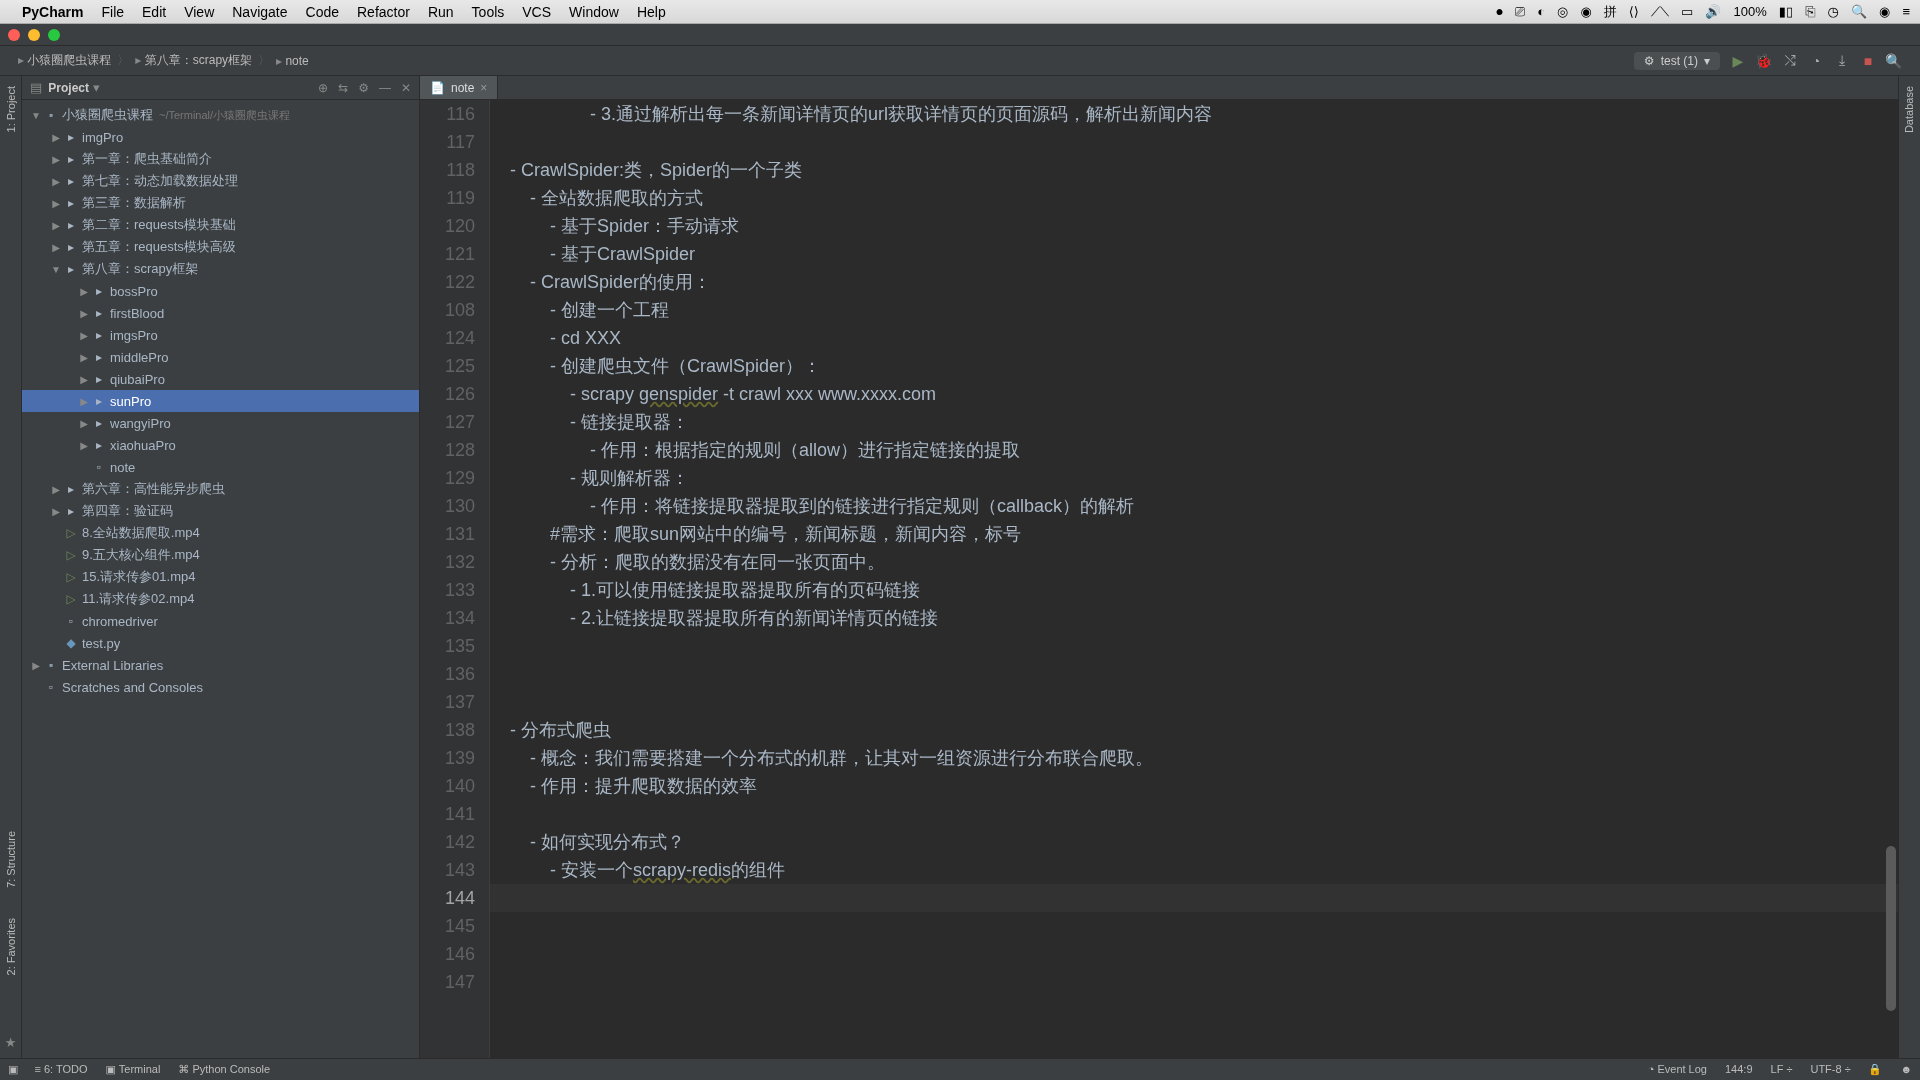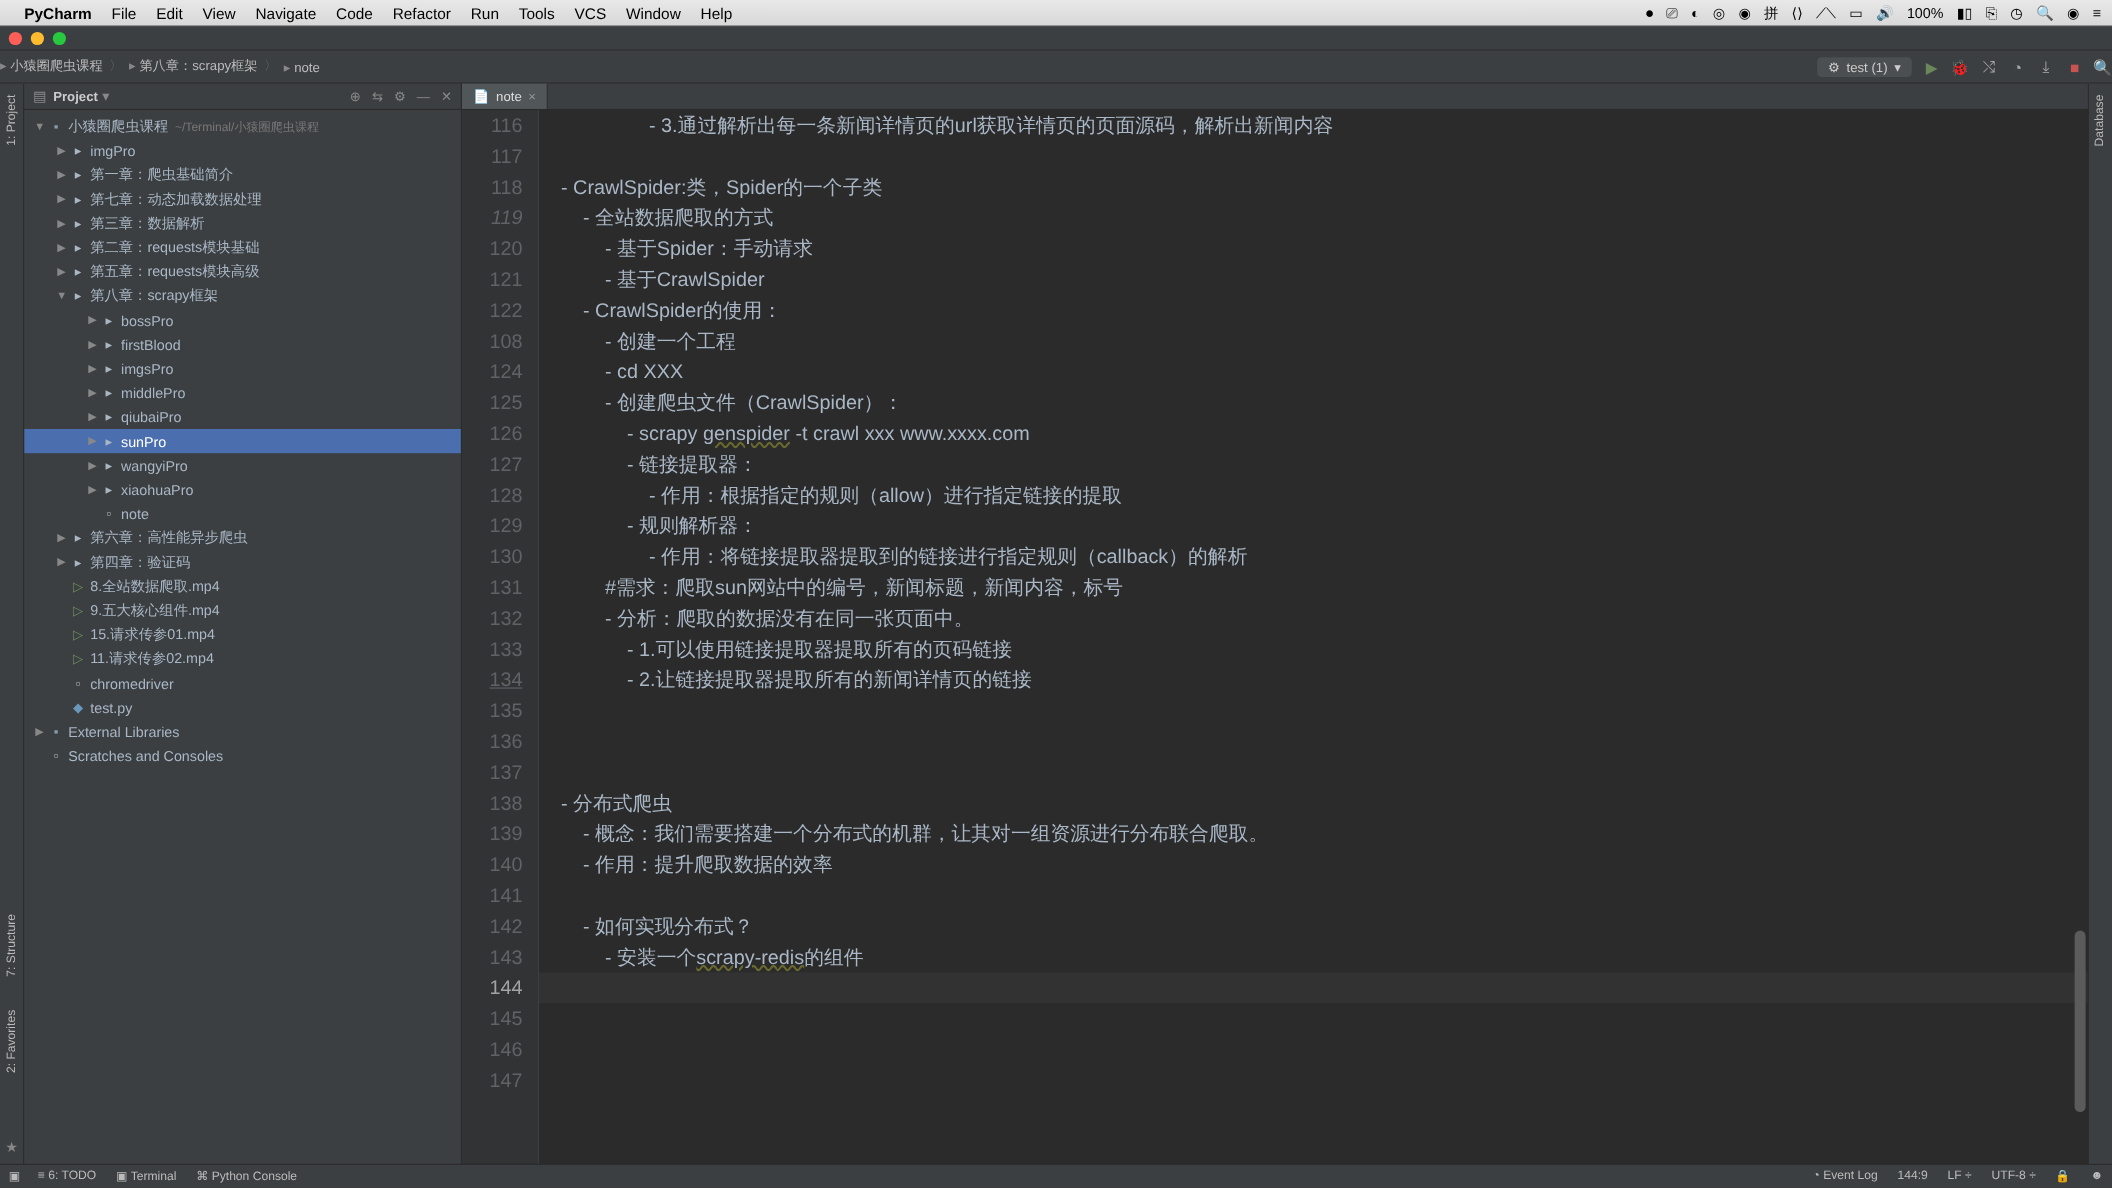--- a/index.html
+++ b/index.html
@@ -16,21 +16,21 @@
 
 .titlebar { height: 22px; background: #3c3f41; display: flex; align-items: center; padding: 0 8px; border-bottom: 1px solid #2b2b2b; }
 .traffic { display: flex; gap: 8px; }
 .dot { width: 12px; height: 12px; border-radius: 50%; }
 .dot.red { background: #ff5f57; }
 .dot.yellow { background: #febc2e; }
 .dot.green { background: #28c840; }
 .titlebar .title { flex: 1; text-align: center; color: #bbb; font-size: 12px; }
 
 
-.navbar { height: 30px; background: #3c3f41; display: flex; align-items: center; padding: 0 0; border-bottom: 1px solid #2b2b2b; }
+.navbar { height: 30px; background: #3c3f41; display: flex; align-items: center; padding: 0 18px; border-bottom: 1px solid #2b2b2b; }
 .breadcrumb { display: flex; align-items: center; gap: 6px; font-size: 12px; color: #bbb; }
 .breadcrumb .sep { color: #666; }
 .navbar .right { margin-left: auto; display: flex; align-items: center; gap: 10px; }
 .run-config { background: #4b4f51; padding: 2px 10px; border-radius: 4px; font-size: 12px; color: #ccc; display: flex; align-items: center; gap: 6px; }
 .tool-icon { width: 16px; height: 16px; display: inline-flex; align-items: center; justify-content: center; color: #aaa; font-size: 14px; }
 
 
 .main { display: flex; height: calc(1080px - 24px - 22px - 30px - 22px); }
 
 
@@ -314,36 +314,36 @@
         <span>note</span>
         <span class="close">×</span>
       </div>
     </div>
     <div class="editor">
       <div class="gutter">
           <div class="gutter-lines" id="gutter">
             <div style="height: 28px;">116</div>
             <div style="height: 28px;">117</div>
             <div style="height: 28px;">118</div>
-            <div style="height: 28px; font-style: italic;">119</div>
+            <div style="height: 28px;">119</div>
             <div style="height: 28px;">120</div>
             <div style="height: 28px;">121</div>
             <div style="height: 28px;">122</div>
             <div style="height: 28px;">108</div>
             <div style="height: 28px;">124</div>
             <div style="height: 28px;">125</div>
             <div style="height: 28px;">126</div>
             <div style="height: 28px;">127</div>
             <div style="height: 28px;">128</div>
             <div style="height: 28px;">129</div>
             <div style="height: 28px;">130</div>
             <div style="height: 28px;">131</div>
             <div style="height: 28px;">132</div>
             <div style="height: 28px;">133</div>
-            <div style="height: 28px; text-decoration: underline;">134</div>
+            <div style="height: 28px;">134</div>
             <div style="height: 28px;">135</div>
             <div style="height: 28px;">136</div>
             <div style="height: 28px;">137</div>
             <div style="height: 28px;">138</div>
             <div style="height: 28px;">139</div>
             <div style="height: 28px;">140</div>
             <div style="height: 28px;">141</div>
             <div style="height: 28px;">142</div>
             <div style="height: 28px;">143</div>
             <div class="current-line" style="height: 28px;">144</div>

